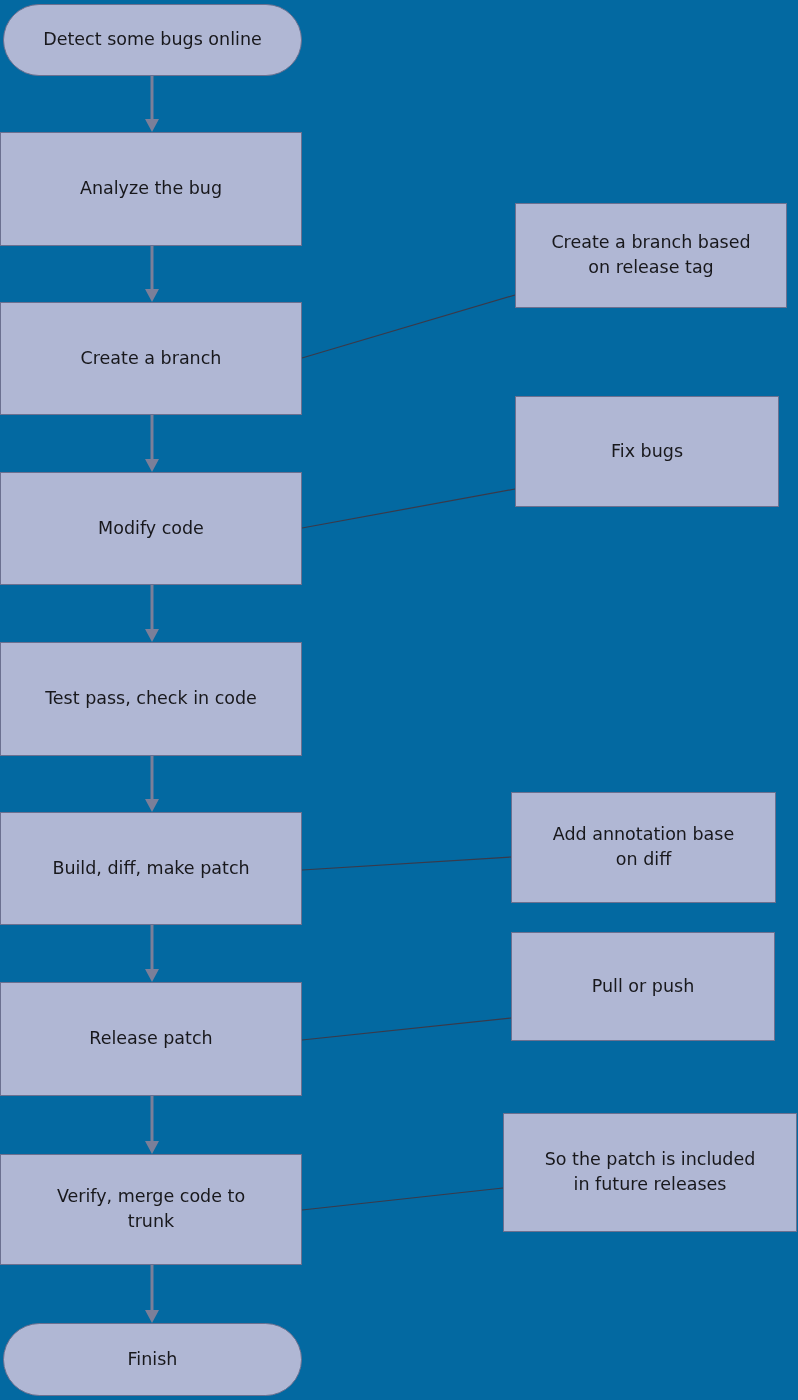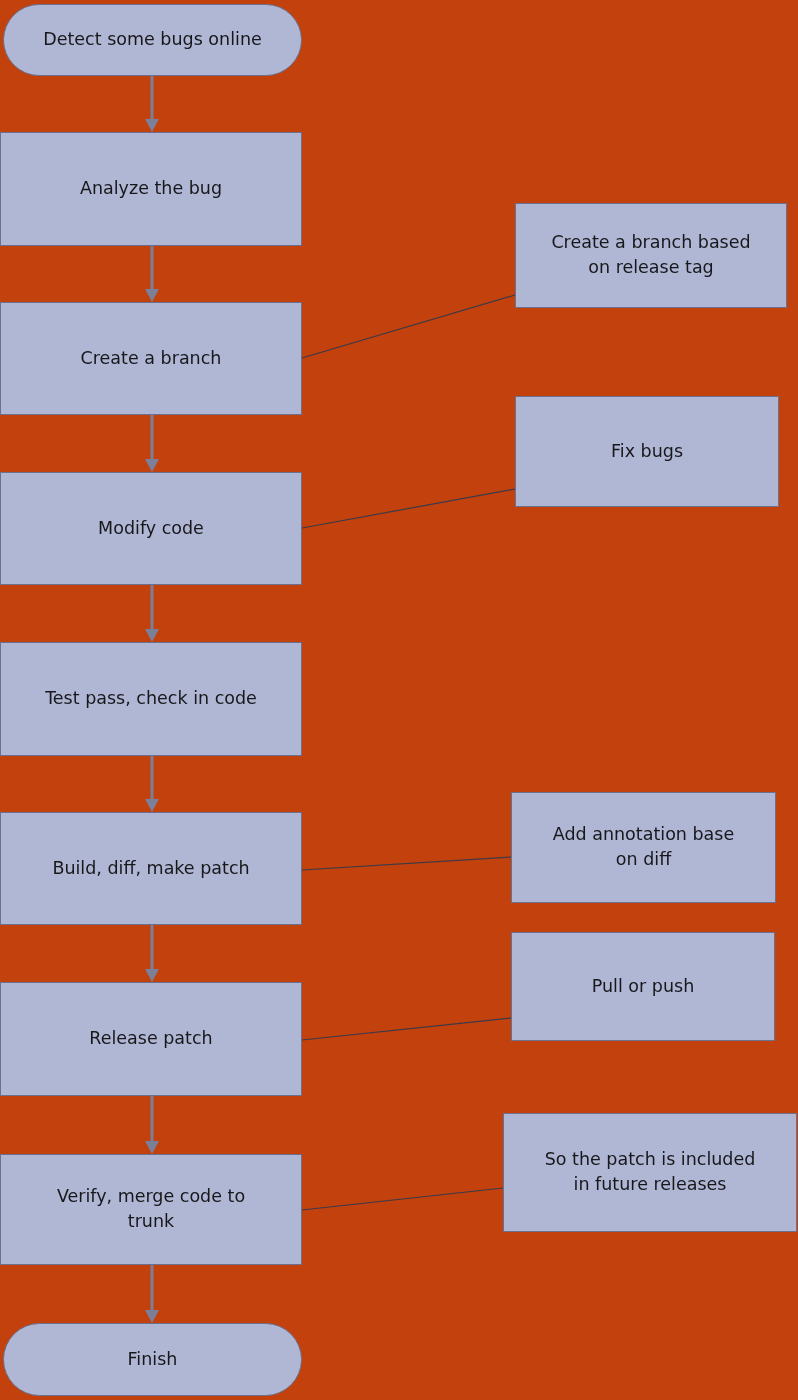--- a/index.html
+++ b/index.html
@@ -10,21 +10,21 @@
   body {
     width: 798px;
     height: 1400px;
     font-family: "DejaVu Sans", sans-serif;
     overflow: hidden;
   }
   #flowchart {
     position: relative;
     width: 798px;
     height: 1400px;
-    background: #c2410c;
+    background: #0369a1;
   }
   svg.canvas {
     position: absolute;
     left: 0;
     top: 0;
     width: 798px;
     height: 1400px;
     display: block;
   }
   .node-label {

